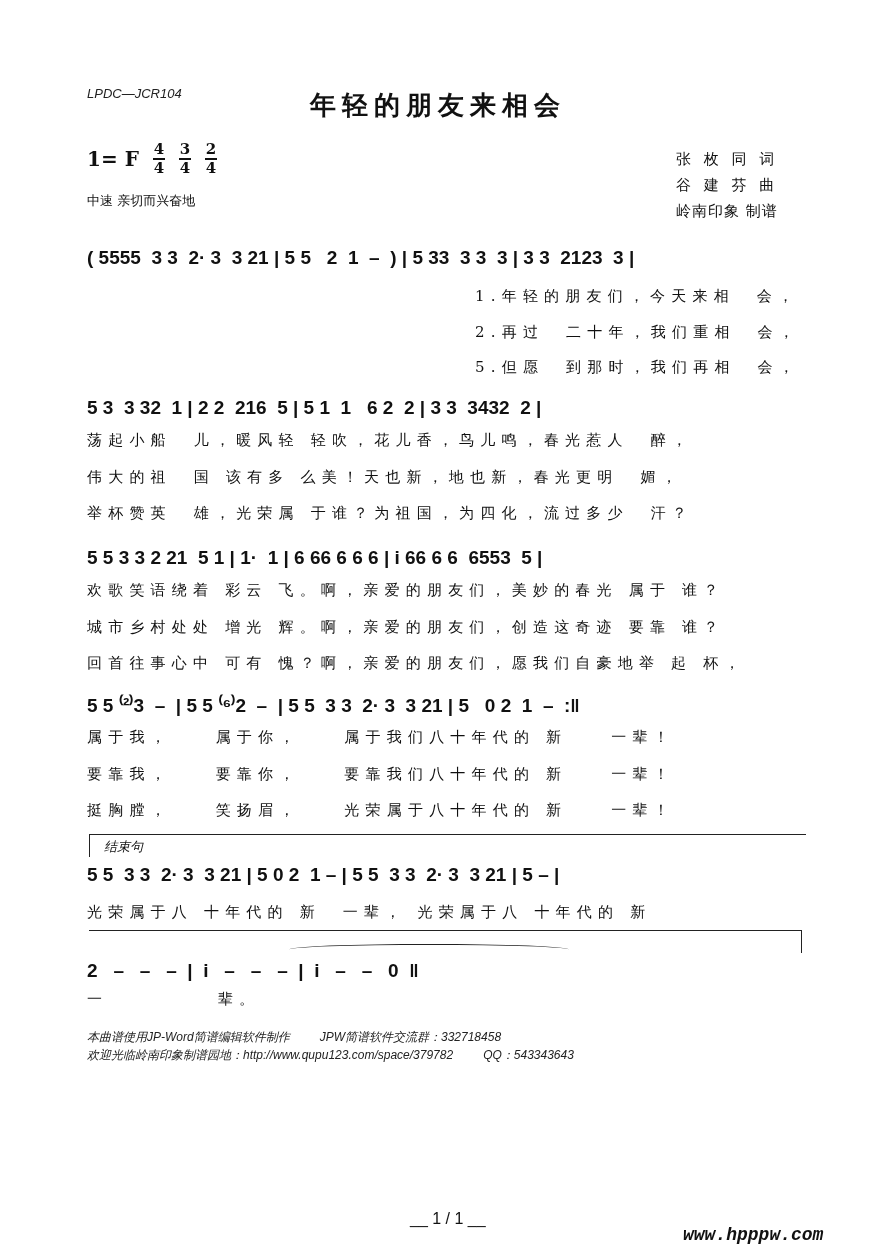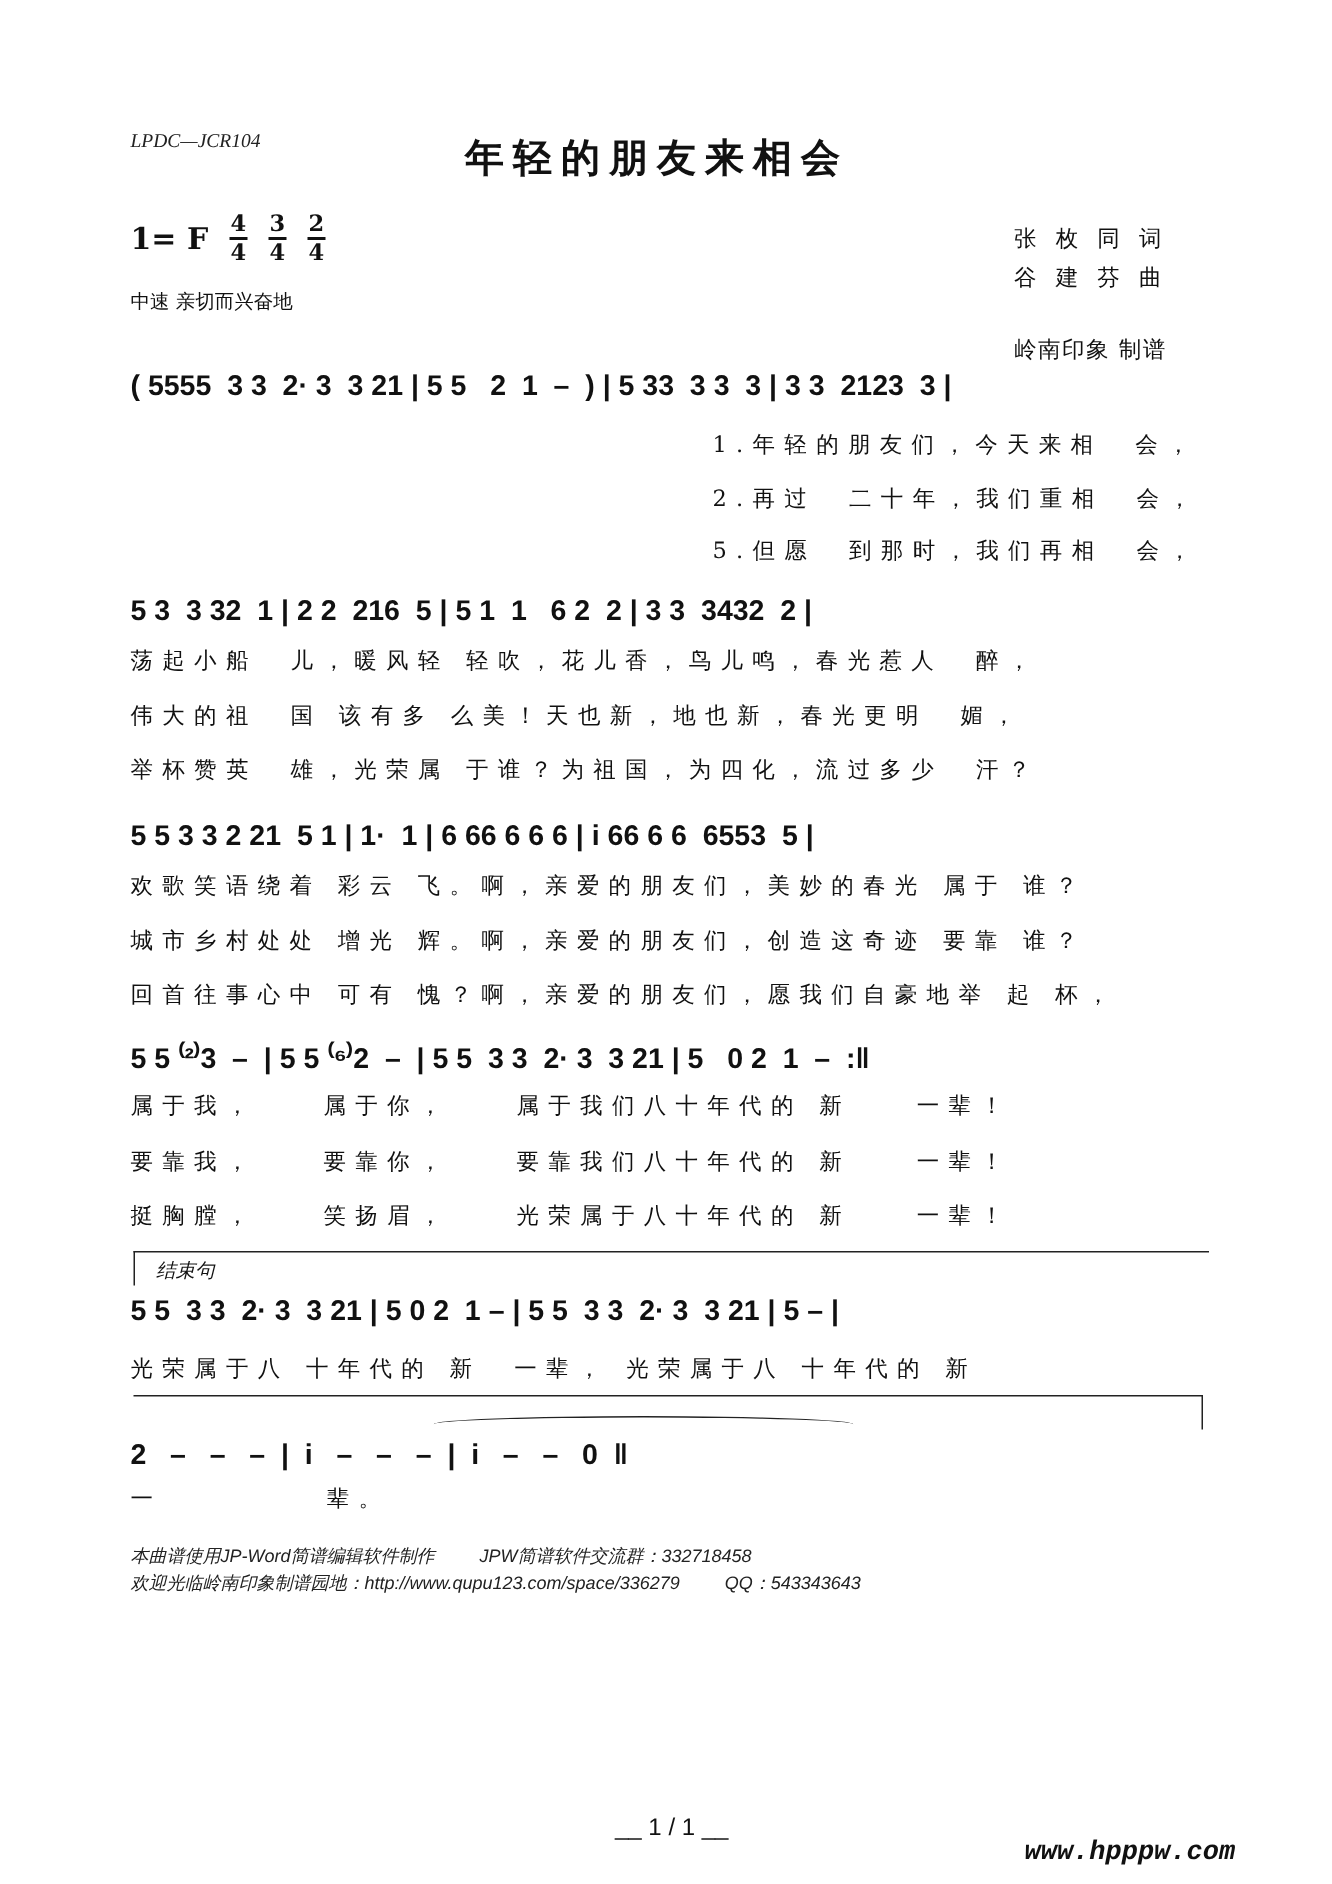--- a/index.html
+++ b/index.html
@@ -1,28 +1,28 @@
 <!DOCTYPE html>
 <html><head>
 <meta charset="utf-8">
 <style>
   html, body { margin: 0; padding: 0; background: #ffffff; }
   body {
     width: 888px; height: 1256px; position: relative; overflow: hidden;
     font-family: "DejaVu Sans", sans-serif; color: #111;
   }
   .abs { position: absolute; }
-  .code { left: 87px; top: 86px; font-family: Liberation Serif, serif; font-style: italic; font-size: 13px; color: #222; }
+  .code { left: 87px; top: 86px; font-family: Liberation Sans, sans-serif; font-style: italic; font-size: 13px; color: #222; }
   .title { left: 310px; top: 88px; font-family: "DejaVu Serif", serif; font-weight: bold; font-size: 26px; letter-spacing: 6px; color: #111; }
   .key { left: 87px; top: 142px; font-family: "DejaVu Serif", serif; font-weight: bold; font-size: 20px; display: flex; align-items: center; gap: 10px; }
   .frac { display: inline-flex; flex-direction: column; align-items: center; font-size: 15px; line-height: 15px; margin-left: 4px; }
   .frac span.bar { width: 12px; height: 2px; background: #111; margin: 1px 0; }
   .tempo { left: 87px; top: 192px; font-size: 13px; font-family: "DejaVu Sans", sans-serif; }
   .credits { left: 676px; top: 146px; font-family: "DejaVu Serif", serif; font-size: 15px; line-height: 26px; letter-spacing: 4px; }
-  .credits div:last-child { letter-spacing: 1px; margin-top: 22px; }
+  .credits div:last-child { letter-spacing: 1px; }
 
   .sys { position: absolute; left: 87px; width: 723px; }
   .notes {
     position: relative; height: 30px; display: flex; align-items: center;
     font-family: "Liberation Sans", sans-serif; font-weight: bold; font-size: 19px; white-space: pre;
   }
   .lyric {
     position: absolute; font-family: "DejaVu Serif", serif; font-size: 15px; letter-spacing: 6.2px; white-space: pre; color: #111;
   }
   .bracket { position: absolute; border-top: 1.5px solid #222; border-left: 1.5px solid #222; }
@@ -106,17 +106,17 @@
 <div class="bracket2" style="left:89px; top:930px; width:712px; height:22px;"></div>
 
 <div class="sys" style="top:956px;">
   <div class="tie" style="left:202px; top:-12px; width:280px;"></div>
   <div class="notes">2   –   –   –  |  i   –   –   –  |  i   –   –   0  ‖</div>
   <div class="lyric" style="left:0; top:34px;">一          辈。</div>
 </div>
 
 <div class="abs footer">
   <div><span>本曲谱使用JP-Word简谱编辑软件制作</span><span>JPW简谱软件交流群：332718458</span></div>
-  <div><span>欢迎光临岭南印象制谱园地：http://www.qupu123.com/space/336279</span><span>QQ：543343643</span></div>
+  <div><span>欢迎光临岭南印象制谱园地：http://www.qupu123.com/space/379782</span><span>QQ：543343643</span></div>
 </div>
 
 <div class="abs page">__ 1 / 1 __</div>
 <div class="abs site">www.hpppw.com</div>
 
 </body></html>

